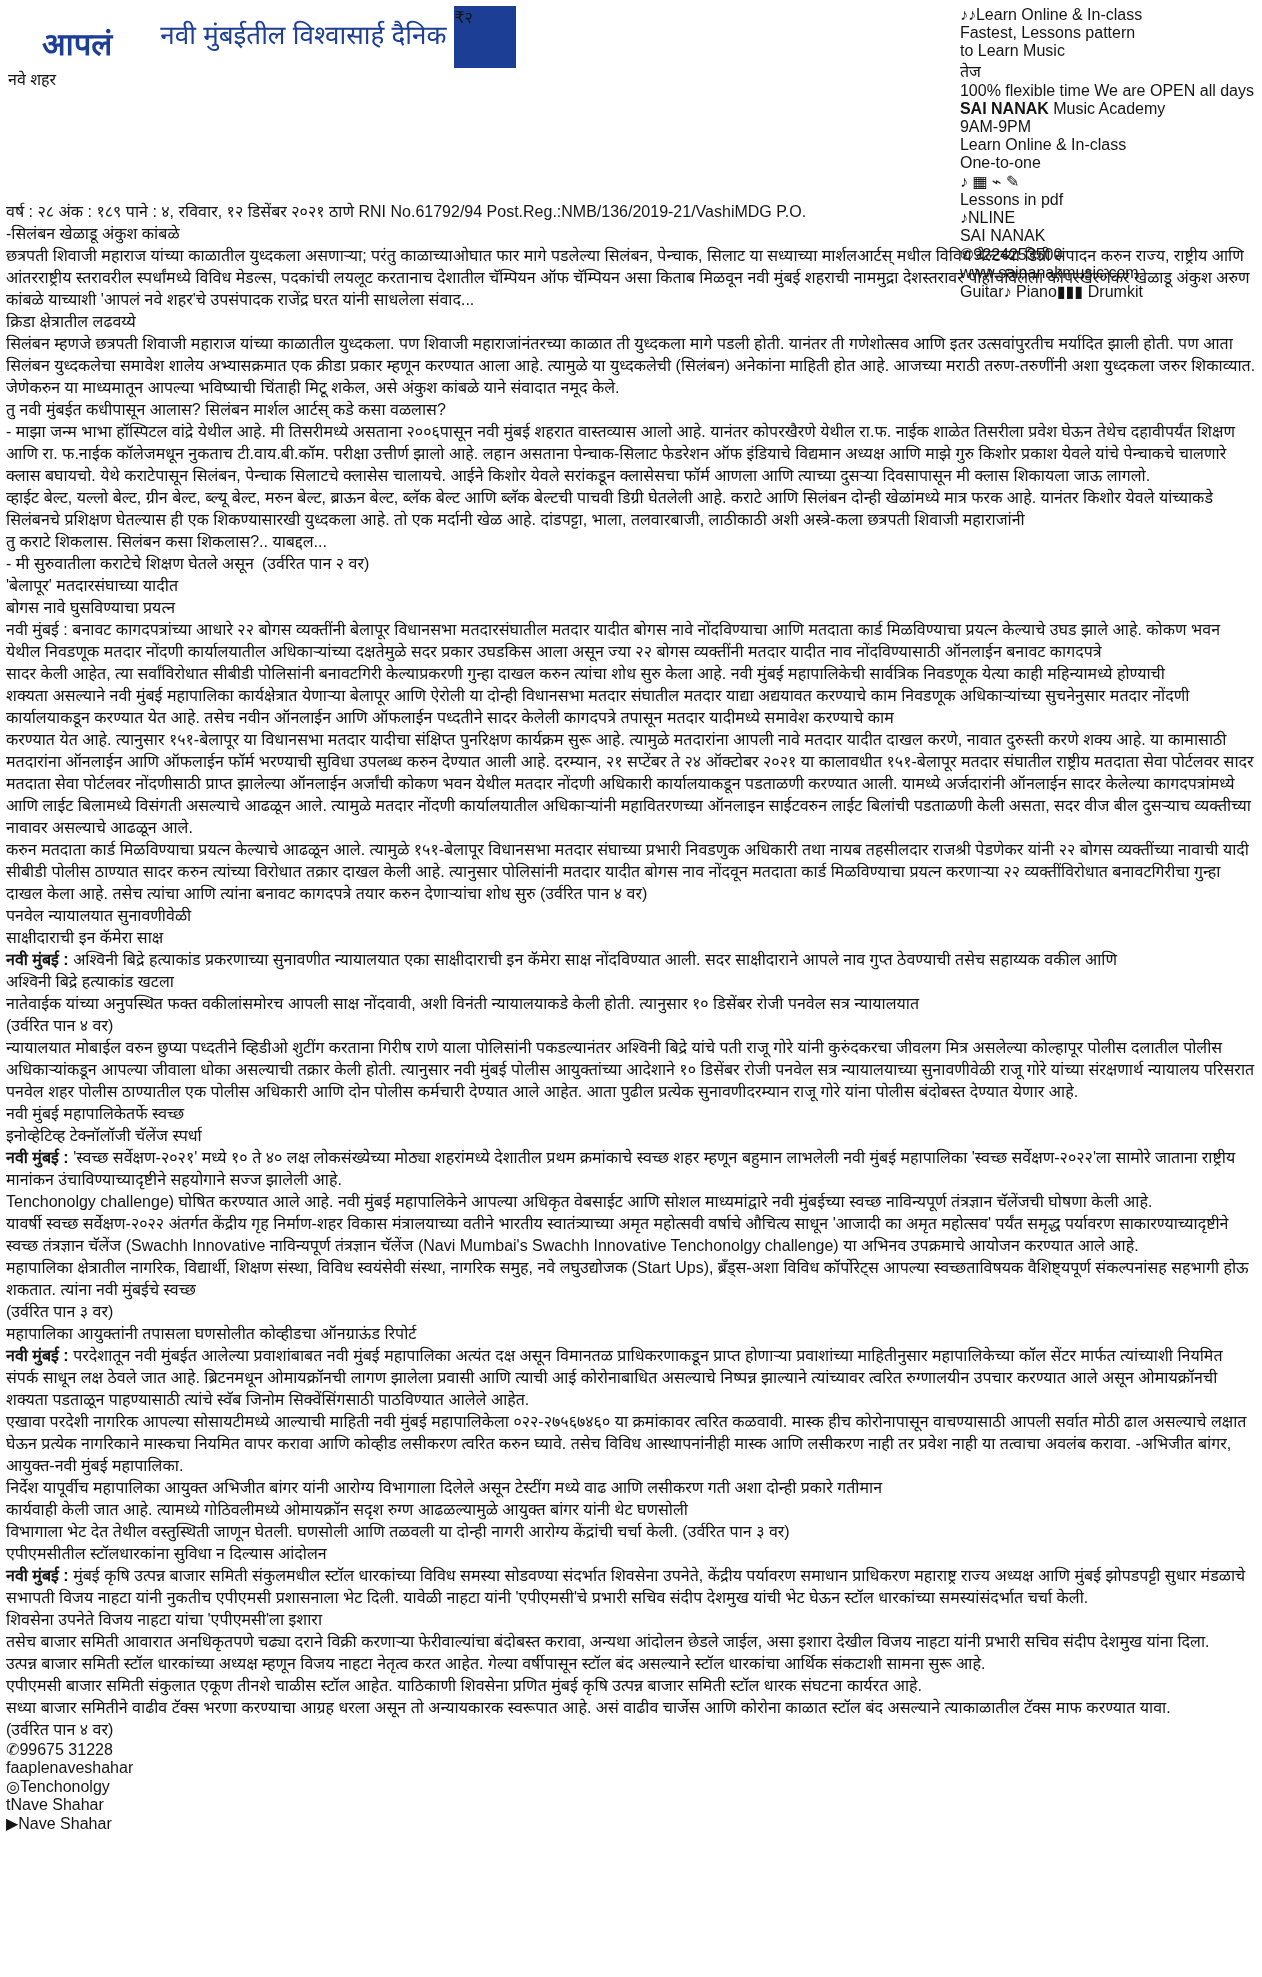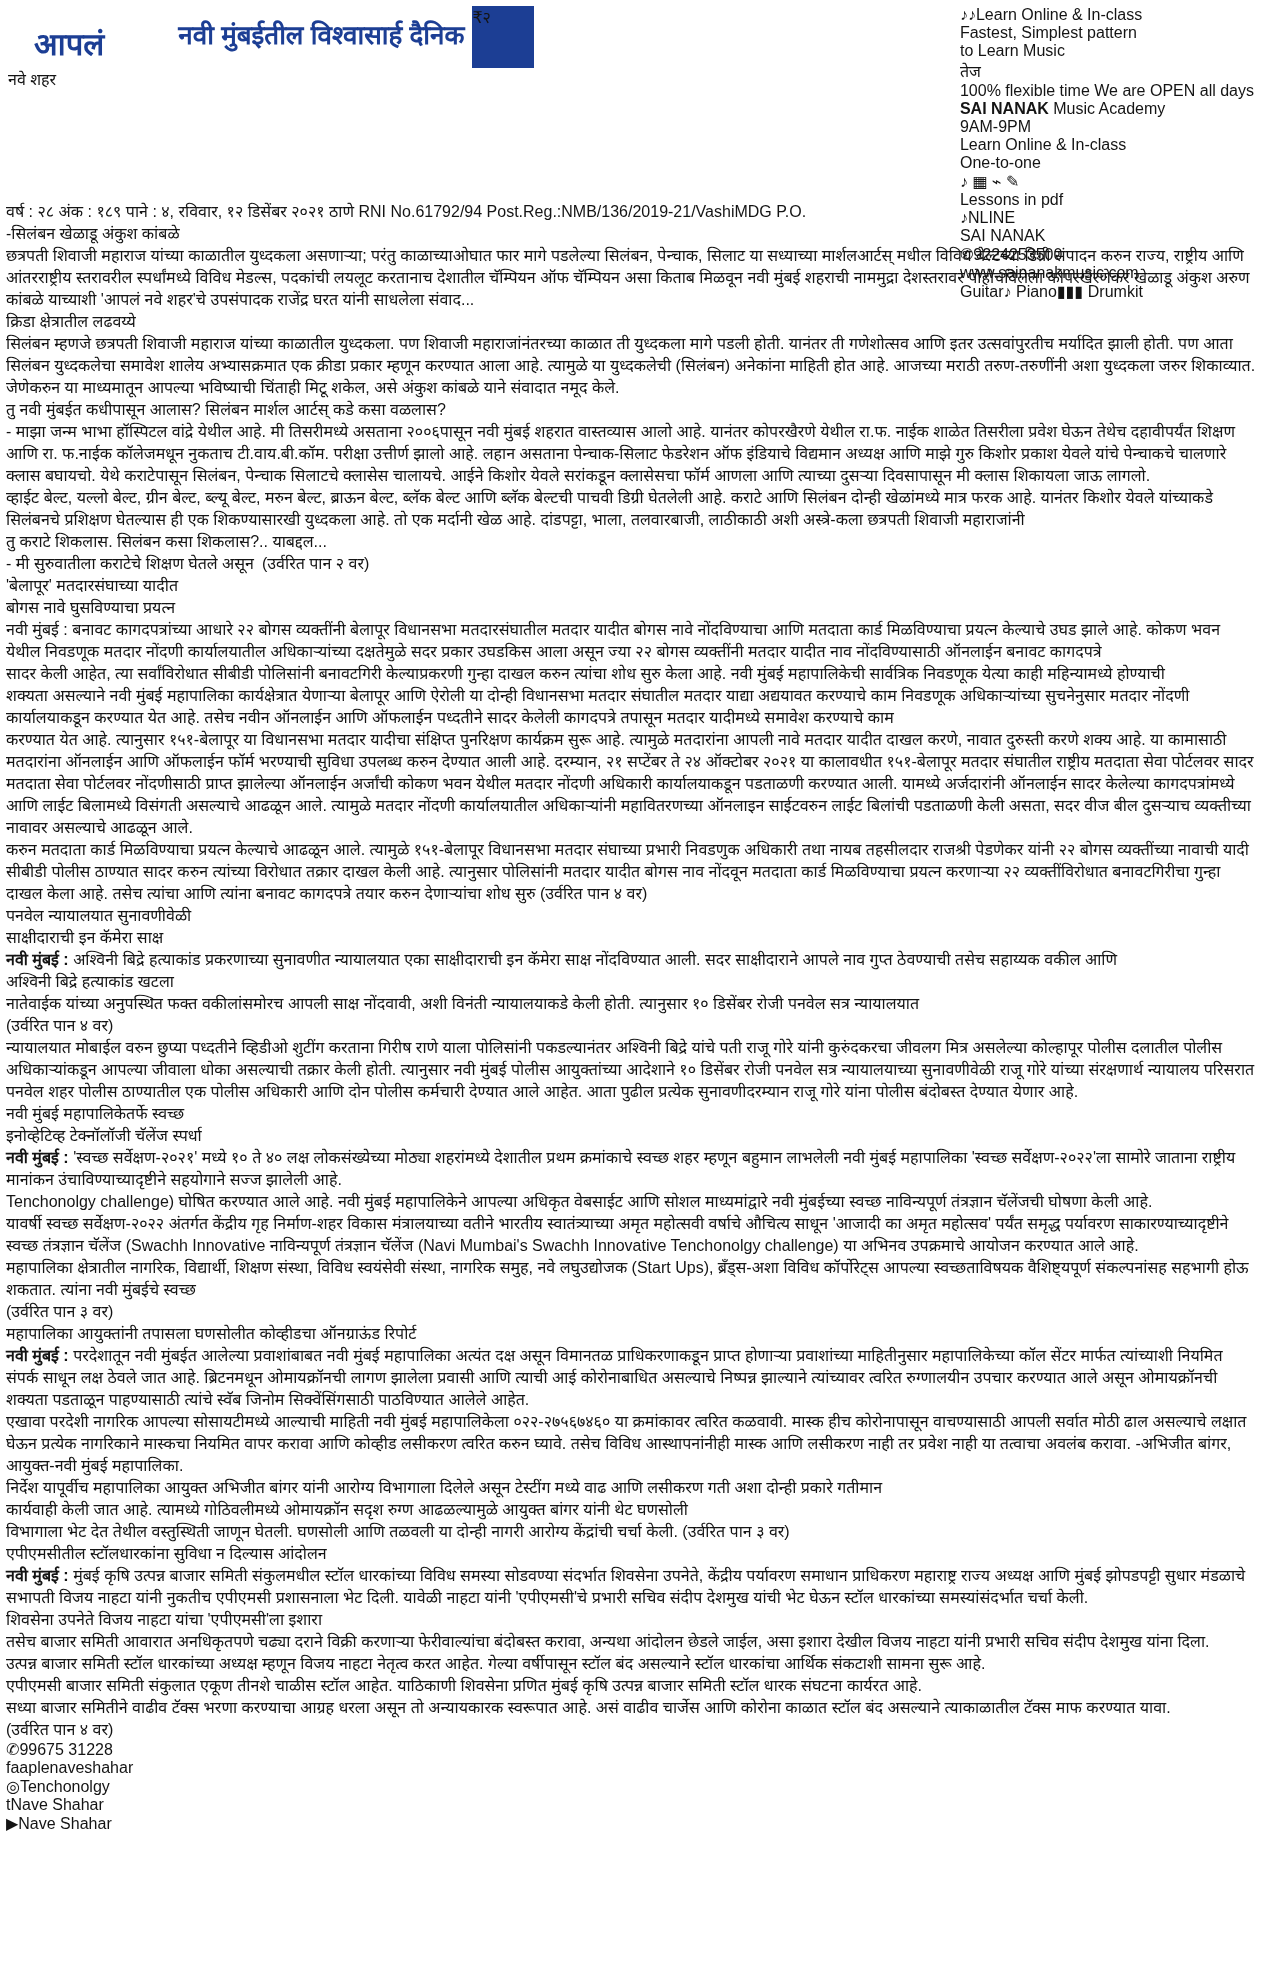--- a/index.html
+++ b/index.html
@@ -6,22 +6,22 @@
     --red:#e3241d; --navy:#1c3e94; --barblue:#1173b9; --ltblue:#cfe9f7;
     --hl:#f7ec4e; --ink:#141414;
   }
   *{box-sizing:border-box;margin:0;padding:0;}
   body{width:1262px;background:#fff;font-family:"Liberation Sans","DejaVu Sans",sans-serif;color:var(--ink);}
   .page{width:1262px;padding:4px 6px;}
   
   .header{display:flex;gap:10px;height:196px;padding:2px 2px 0 2px;}
   .masthead{flex:1;position:relative;overflow:hidden;}
   .mh-top{display:flex;align-items:flex-start;}
-  .mh-prefix{color:var(--navy);font-weight:bold;font-size:31px;margin:16px 0 0 26px;}
-  .mh-tagline{color:var(--navy);font-weight:bold;font-size:26px;margin:10px 8px 0 74px;}
+  .mh-prefix{color:var(--navy);font-weight:bold;font-size:31px;margin:16px 0 0 34px;}
+  .mh-tagline{color:var(--navy);font-weight:normal;font-size:26px;margin:10px 8px 0 48px;}
   .price-badge{width:62px;height:62px;background:var(--navy);clip-path:polygon(50% 0%,61% 12%,75% 7%,80% 21%,95% 21%,93% 36%,107% 43%,97% 53%,104% 66%,90% 71%,91% 86%,76% 84%,69% 98%,56% 90%,44% 99%,36% 86%,21% 89%,21% 74%,7% 69%,15% 56%,4% 45%,17% 37%,13% 22%,28% 21%,31% 7%,45% 12%;display:flex;align-items:center;justify-content:center;margin-top:0px;}
   .price-inner{width:46px;height:46px;border-radius:50%;background:#ffd907;color:var(--navy);font-weight:bold;font-size:24px;display:flex;align-items:center;justify-content:center;}
   .mh-title{color:var(--red);font-weight:800;font-size:124px;line-height:.92;letter-spacing:2px;margin-left:62px;font-family:"DejaVu Sans",sans-serif;text-shadow:2px 2px 0 #f6b9b6;}
   
   .ad{width:572px;border:3px solid var(--red);display:flex;flex-direction:column;background:#fff;}
   .ad-head{background:var(--red);color:#fff;font-weight:bold;font-size:24px;text-align:center;padding:3px 0;}
   .ad-head .notes{color:#9adcf5;margin-right:8px;}
   .ad-body{flex:1;display:flex;padding:4px 6px;gap:6px;overflow:hidden;}
   .ad-l{width:215px;position:relative;font-size:12px;}
   .ad-l .small{color:#222;font-weight:bold;font-size:12.5px;line-height:1.15;}
@@ -153,21 +153,21 @@
       </div>
       <div class="mh-title">नवे शहर</div>
     </div>
 
     <div class="ad">
       <div class="ad-head">
         <span class="notes">♪♪</span><span>Learn Online &amp; In-class</span>
       </div>
       <div class="ad-body">
         <div class="ad-l">
-          <div class="small">Fastest, Simplest pattern</div>
+          <div class="small">Fastest, Lessons pattern</div>
           <div class="small">to Learn Music</div>
           <div class="tej">तेज</div>
           <div>
             <span class="tiltbox">100% flexible time</span>
             <span class="openbox">We are OPEN all days</span>
           </div>
           <div class="academy"><b>SAI NANAK</b><span> Music Academy</span></div>
         </div>
         <div class="ad-c">
           <div class="runner-ph"></div>

